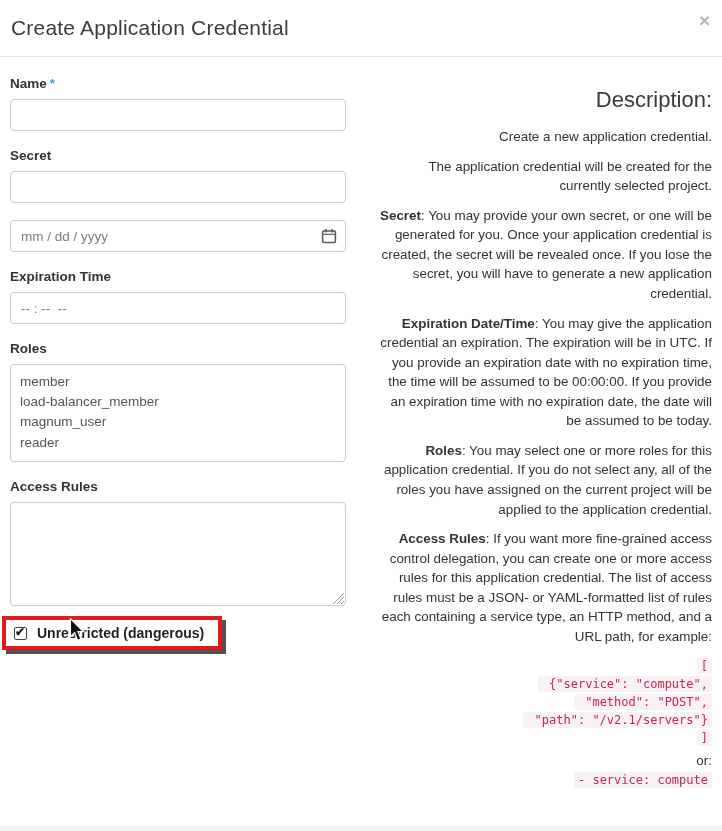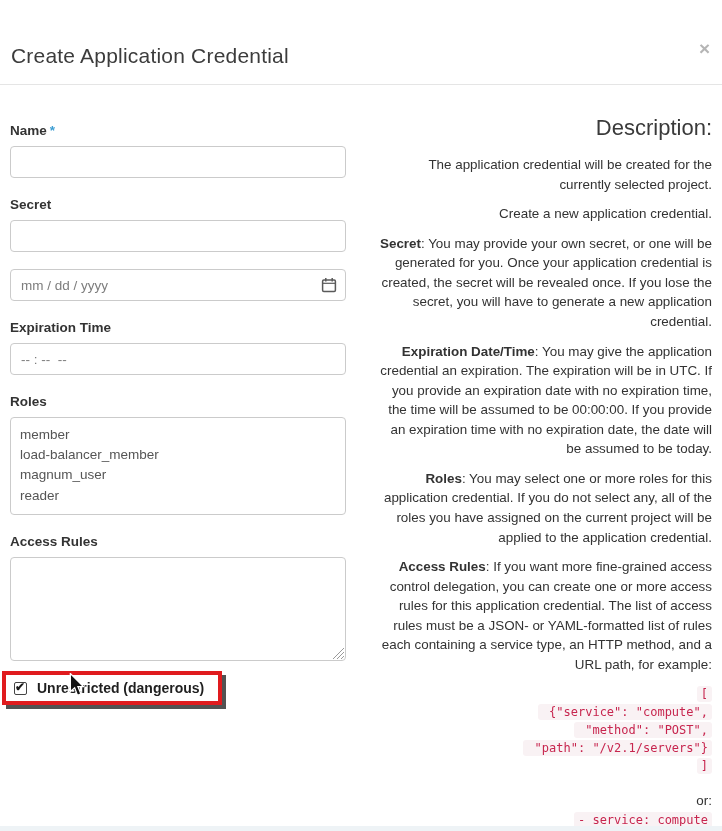--- a/index.html
+++ b/index.html
@@ -6,37 +6,37 @@
   body {
     width:722px; height:831px; overflow:hidden; position:relative;
     background:#ffffff; color:#333;
     font-family:"Liberation Sans", sans-serif; font-size:13.5px;
   }
 
   
   .modal-header {
     height:57px; border-bottom:1px solid #e5e5e5;
     padding:0 12px 0 11px; box-sizing:border-box;
-    display:flex; align-items:center; justify-content:space-between;margin-top:28px;
+    display:flex; align-items:center; justify-content:space-between;
   }
   .modal-title { font-size:21px; font-weight:400; color:#3c3c3c; margin:0; letter-spacing:0.2px; }
   .close-btn {
     color:#b5b5b5; font-weight:700; font-size:19px; line-height:1;
     align-self:flex-start; margin-top:11px; cursor:pointer; user-select:none;
     font-family:"Liberation Sans", sans-serif;
   }
 
   
   .modal-body { display:flex; padding:19px 10px 0 10px; box-sizing:border-box; }
   .col-left  { width:336px; flex:none; margin-right:29px; }
   .col-right { flex:1; min-width:0;text-align:right; }
 
   
   .form-group { margin-bottom:17px; }
-  .control-label { display:block; font-weight:700; font-size:13.5px; color:#333; margin-bottom:8px;margin-top:19px; }
+  .control-label { display:block; font-weight:700; font-size:13.5px; color:#333; margin-bottom:8px; }
   .required-marker { color:var(--required-blue); margin-left:3px; font-weight:700; }
 
   .text-input {
     display:block; width:100%; box-sizing:border-box; height:32px;
     border:1px solid #cbcbcb; border-radius:4px; background:#fff;
     padding:1px 10px; font-size:13.5px; color:#555; outline:none;
     font-family:"Liberation Sans", sans-serif;
   }
   .text-input::placeholder { color:#7d7d7d; opacity:1; }
   textarea.text-input { height:90px; resize:both; }
@@ -85,21 +85,21 @@
   .help-heading { font-size:22px; font-weight:400; color:#3a3a3a; margin:11px 0 14px 0; }
   .para { font-size:13.4px; line-height:1.46; color:#333; margin:0 0 10px 0; }
   .para b { font-weight:700; color:#333; }
   .codeblock { margin:0 0 1px 0; }
   .code-line { line-height:18px; }
   .code-line code {
     font-family:"DejaVu Sans Mono", monospace; font-size:12px;
     color:var(--code-text); background:var(--code-bg);
     padding:1px 4px; border-radius:3px; white-space:pre;
   }
-  .or-text { font-size:13.4px; color:#333; margin:18px 0 3px 0; padding-left:3px; }
+  .or-text { font-size:13.4px; color:#333; margin:6px 0 3px 0; padding-left:3px; }
   .final-para { margin-top:9px; }
 
   
   .bottom-strip { position:absolute; left:0; right:0; bottom:0; height:5px; background:var(--bottom-strip); }
 </style>
 </head>
 <body>
 
 <div class="modal-header">
   <h3 class="modal-title">Create Application Credential</h3>
@@ -164,22 +164,22 @@
         <path d="M1 0.5 L1 15.5 L4.6 12.4 L7 18.8 L9.9 17.6 L7.4 11.5 L12.2 11.5 Z" fill="#111" stroke="#fff" stroke-width="1.1"></path>
       </svg>
     </div>
 
   </div>
 
   <div class="col-right">
     <h2 class="help-heading">Description:</h2>
 
     <div>
+        <p class="para"><b></b><span>Create a new application credential.</span></p>
         <p class="para"><b></b><span>The application credential will be created for the currently selected project.</span></p>
-        <p class="para"><b></b><span>Create a new application credential.</span></p>
         <p class="para"><b>Secret</b><span>: You may provide your own secret, or one will be generated for you. Once your application credential is created, the secret will be revealed once. If you lose the secret, you will have to generate a new application credential.</span></p>
         <p class="para"><b>Expiration Date/Time</b><span>: You may give the application credential an expiration. The expiration will be in UTC. If you provide an expiration date with no expiration time, the time will be assumed to be 00:00:00. If you provide an expiration time with no expiration date, the date will be assumed to be today.</span></p>
         <p class="para"><b>Roles</b><span>: You may select one or more roles for this application credential. If you do not select any, all of the roles you have assigned on the current project will be applied to the application credential.</span></p>
         <p class="para"><b>Access Rules</b><span>: If you want more fine-grained access control delegation, you can create one or more access rules for this application credential. The list of access rules must be a JSON- or YAML-formatted list of rules each containing a service type, an HTTP method, and a URL path, for example:</span></p>
       </div>
 
     <div class="codeblock">
         <div class="code-line"><code>[</code></div>
         <div class="code-line"><code> {"service": "compute",</code></div>
         <div class="code-line"><code> "method": "POST",</code></div>

